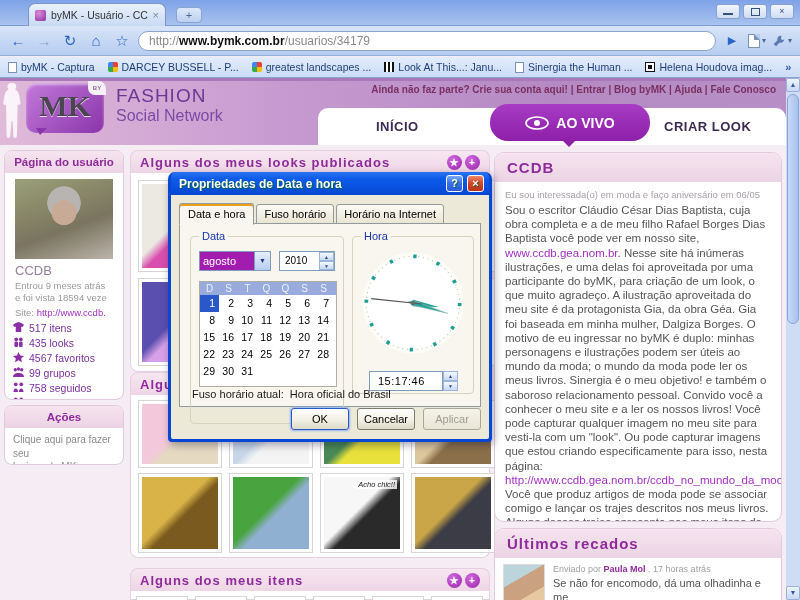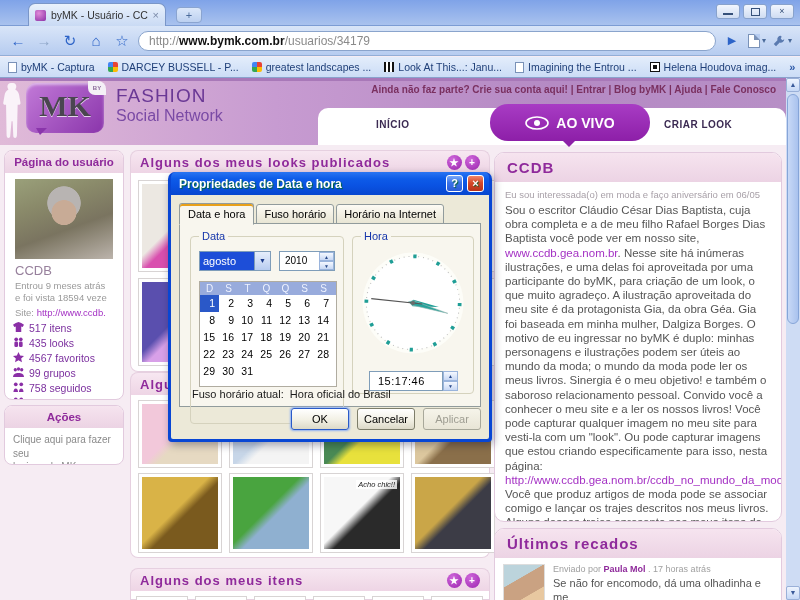--- a/index.html
+++ b/index.html
@@ -50,21 +50,21 @@
   .silhouette{position:absolute;left:2px;top:4px;opacity:.9;}
   .logo-bubble{position:absolute;left:26px;top:5px;width:78px;height:50px;border-radius:10px;background:linear-gradient(135deg,#c27ad8,#8a35ab);box-shadow:inset 0 2px 3px rgba(255,255,255,.5);}
   .logo-bubble::after{content:"";position:absolute;left:10px;bottom:-9px;border:7px solid transparent;border-top-color:#8a35ab;border-left-width:4px;}
   .logo-mk{position:absolute;left:0;right:0;top:6px;text-align:center;font-family:"Liberation Serif",serif;font-size:30px;font-weight:bold;color:#4a4550;text-shadow:0 1px 0 rgba(255,255,255,.75);}
   .logo-by{position:absolute;right:-2px;top:-2px;width:18px;height:14px;background:#f4f0f6;border-radius:0 8px 0 7px;font-size:6px;font-weight:bold;color:#8a6a9a;text-align:center;line-height:14px;}
   .brand{position:absolute;left:116px;top:7px;line-height:1.15;}
   .brand .b1{font-size:19px;color:#6a3895;letter-spacing:1px;}
   .brand .b2{font-size:16px;color:#7a4aa5;}
   .toplinks{position:absolute;right:10px;top:6px;font-size:10px;font-weight:bold;color:#7a3060;}
   .navtab{position:absolute;left:318px;top:30px;width:468px;height:37px;background:#fff;border-radius:10px 10px 0 0;}
-  .nav-item{position:absolute;top:11px;font-size:10px;font-weight:bold;color:#3b2a52;letter-spacing:.5px;}
+  .nav-item{position:absolute;top:11px;font-size:13px;font-weight:bold;color:#3b2a52;letter-spacing:.5px;}
   .nav-inicio{left:58px;}
   .nav-criar{left:346px;}
   .live-bubble{position:absolute;left:172px;top:-4px;width:160px;height:37px;border-radius:18px;background:linear-gradient(#a83cc4,#8d1fa8);display:flex;align-items:center;justify-content:center;gap:7px;color:#fff;font-size:14px;font-weight:bold;}
   .live-bubble::after{content:"";position:absolute;left:72px;bottom:-13px;border:7px solid transparent;border-top-color:#8d1fa8;}
 
   
   .side-panel{position:absolute;left:4px;width:120px;background:#fff;border:1px solid #e2cade;border-radius:8px;overflow:hidden;}
   .sp1{top:72px;height:250px;}
   .sp2{top:327px;height:60px;}
   .sp-head{background:linear-gradient(#f6e4ef,#ecd3e4);color:#8f2a9b;font-weight:bold;font-size:11.5px;text-align:center;padding:5px 0;}
@@ -135,21 +135,21 @@
   .xp-tabs{position:absolute;left:8px;top:6px;display:flex;align-items:flex-end;}
   .xp-tab{font-size:11px;color:#000;padding:3px 7px;background:linear-gradient(#fdfbf4,#e8e5d4);border:1px solid #919b9c;border-radius:3px 3px 0 0;margin-right:2px;position:relative;top:1px;}
   .xp-tab.active{background:#f8f6ee;padding:4px 8px;box-shadow:inset 0 2px 0 #e8a01a;border-bottom-color:#f8f6ee;top:2px;z-index:2;}
   .xp-panel{position:absolute;left:8px;top:28px;width:302px;height:184px;background:#f8f6ee;border:1px solid #919b9c;}
   .grp{position:absolute;border:1px solid #d5d2bd;border-radius:4px;}
   .grp legend, .grp-lbl{position:absolute;left:8px;top:-7px;background:#f8f6ee;padding:0 3px;font-size:11px;color:#1636ab;}
   .grp-data{left:10px;top:12px;width:154px;height:188px;}
   .grp-hora{left:172px;top:12px;width:122px;height:158px;}
   .selrow{position:absolute;left:8px;top:14px;display:flex;gap:8px;}
   .combo{width:72px;height:20px;border:1px solid #7f9db9;background:#fff;display:flex;}
-  .combo .val{flex:1;background:#1d4ed8;color:#fff;font-size:11px;padding:3px 3px;}
+  .combo .val{flex:1;background:#a21caf;color:#fff;font-size:11px;padding:3px 3px;}
   .combo .drop{width:16px;background:linear-gradient(#e6eefc,#b8ccf0);border-left:1px solid #7f9db9;font-size:7px;color:#1a3a8a;text-align:center;line-height:18px;}
   .spinbox{width:56px;height:20px;border:1px solid #7f9db9;background:#fff;display:flex;}
   .spinbox .val{flex:1;font-size:10px;padding:3px 0 0 5px;color:#000;}
   .spin{width:15px;display:flex;flex-direction:column;}
   .spin b{flex:1;background:linear-gradient(#f4f8ff,#c8d8f4);border:1px solid #9ab4dc;font-size:5px;color:#2a4a8a;display:flex;align-items:center;justify-content:center;font-weight:normal;}
   .calendar{position:absolute;left:8px;top:44px;width:138px;height:106px;background:#fff;border:1px solid #b0aca0;overflow:hidden;}
   .cal-h{display:grid;grid-template-columns:repeat(7,19px);background:#98abdc;color:#eef2ff;font-size:10px;}
   .cal-h span{text-align:center;padding:1px 0;}
   .cal-g{display:grid;grid-template-columns:repeat(7,19px);}
   .cal-d{font-size:10.5px;color:#000;text-align:right;padding:2px 4px 2px 0;height:17px;}
@@ -222,21 +222,21 @@
     <span class="bm">
         <span class="bi bi-color"></span>
         <span>greatest landscapes ...</span>
       </span>
     <span class="bm">
         <span class="bi bi-bars"></span>
         <span>Look At This...: Janu...</span>
       </span>
     <span class="bm">
         <span class="bi bi-page"></span>
-        <span>Imagining the Entrou ...</span>
+        <span>Sinergia the Human ...</span>
       </span>
     <span class="bm">
         <span class="bi bi-qr"></span>
         <span>Helena Houdova imag...</span>
       </span>
     <span class="chev bm-spread">»</span>
     <span class="bm-sep"></span>
 
   </div>
 

